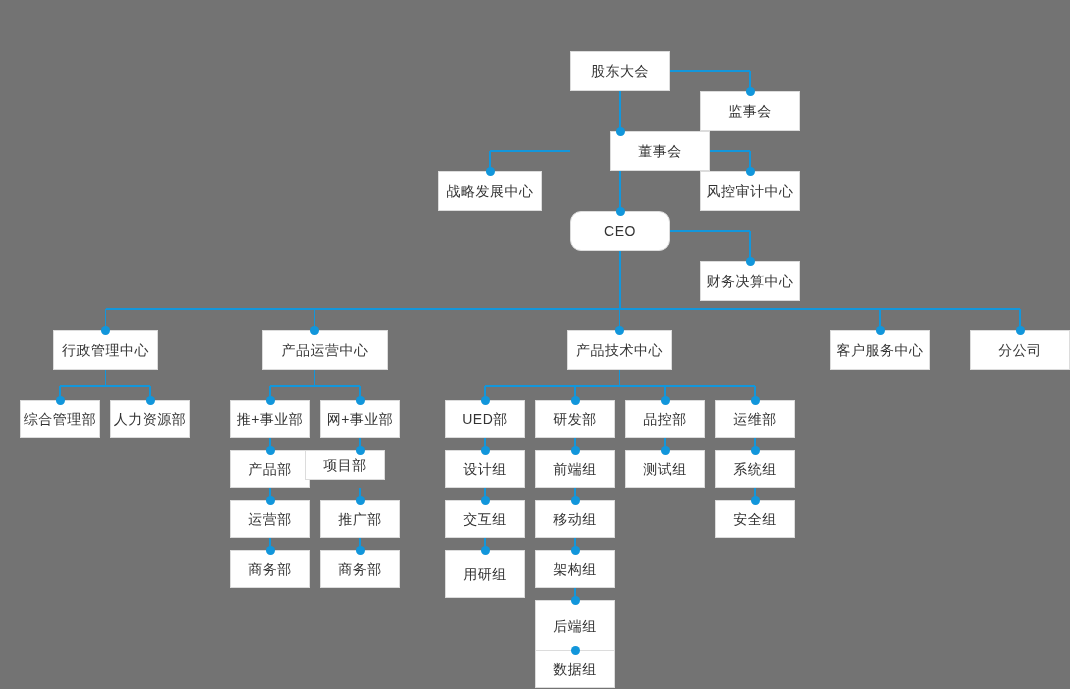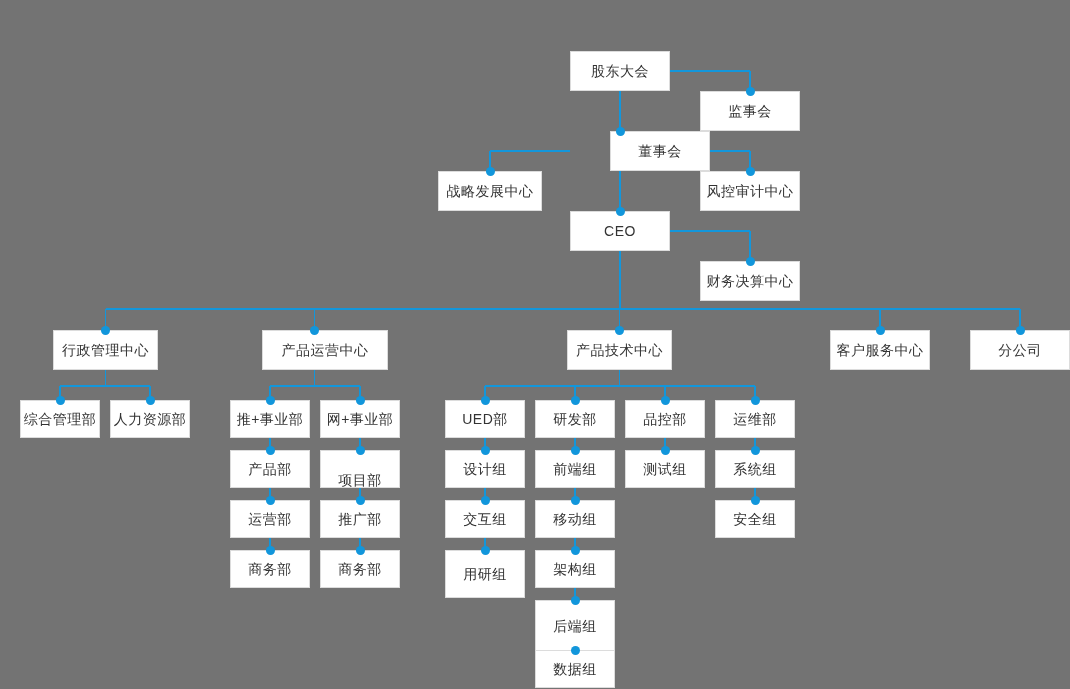--- a/index.html
+++ b/index.html
@@ -113,21 +113,21 @@
       </div>
       <div class="node" style="left: 570px; top: 131px; width: 100px; height: 40px; margin-left: 40px;">
         <span class="node-label">董事会</span>
       </div>
       <div class="node" style="left: 438px; top: 171px; width: 104px; height: 40px;">
         <span class="node-label">战略发展中心</span>
       </div>
       <div class="node" style="left: 700px; top: 171px; width: 100px; height: 40px;">
         <span class="node-label">风控审计中心</span>
       </div>
-      <div class="node" style="left: 570px; top: 211px; width: 100px; height: 40px;">
+      <div class="node" style="left: 570px; top: 211px; width: 100px; height: 40px; border-radius: 11px;">
         <span class="node-label">CEO</span>
       </div>
       <div class="node" style="left: 700px; top: 261px; width: 100px; height: 40px;">
         <span class="node-label">财务决算中心</span>
       </div>
       <div class="node" style="left: 53px; top: 330px; width: 105px; height: 40px;">
         <span class="node-label">行政管理中心</span>
       </div>
       <div class="node" style="left: 262px; top: 330px; width: 126px; height: 40px;">
         <span class="node-label">产品运营中心</span>
@@ -149,21 +149,21 @@
       </div>
       <div class="node" style="left: 230px; top: 400px; width: 80px; height: 38px;">
         <span class="node-label">推+事业部</span>
       </div>
       <div class="node" style="left: 320px; top: 400px; width: 80px; height: 38px;">
         <span class="node-label">网+事业部</span>
       </div>
       <div class="node" style="left: 230px; top: 450px; width: 80px; height: 38px;">
         <span class="node-label">产品部</span>
       </div>
-      <div class="node" style="left: 320px; top: 450px; width: 80px; height: 38px; align-items: flex-end;">
+      <div class="node" style="left: 305px; top: 450px; width: 80px; height: 30px;">
         <span class="node-label">项目部</span>
       </div>
       <div class="node" style="left: 230px; top: 500px; width: 80px; height: 38px;">
         <span class="node-label">运营部</span>
       </div>
       <div class="node" style="left: 320px; top: 500px; width: 80px; height: 38px;">
         <span class="node-label">推广部</span>
       </div>
       <div class="node" style="left: 230px; top: 550px; width: 80px; height: 38px;">
         <span class="node-label">商务部</span>

